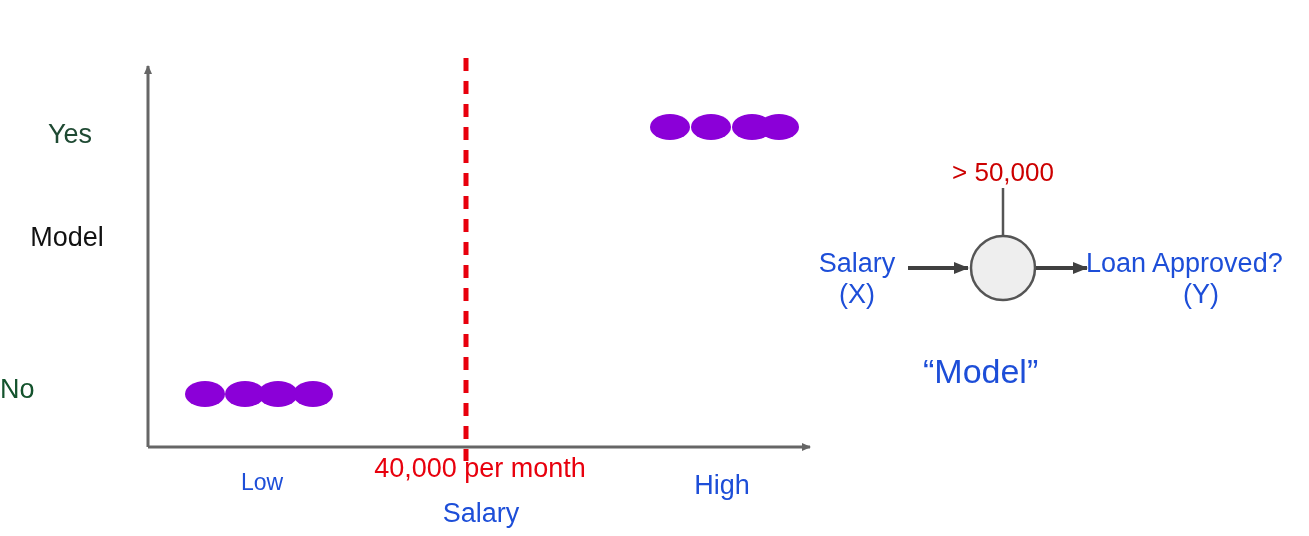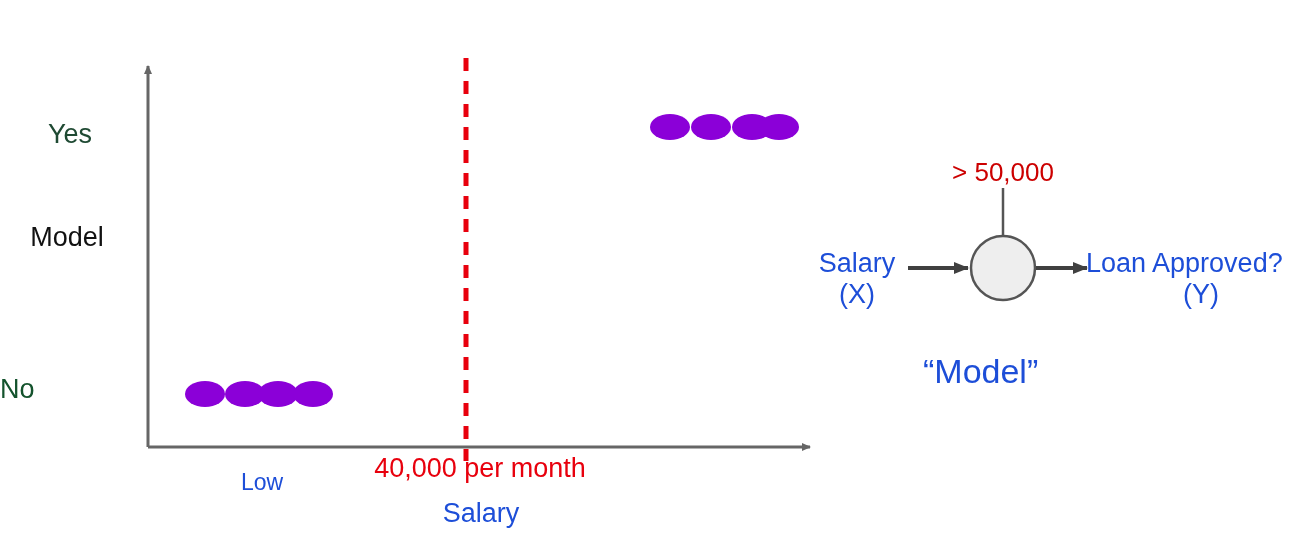--- a/index.html
+++ b/index.html
@@ -160,20 +160,21 @@
   <div class="layer">
 
     <div class="txt" id="lbl-yes">Yes</div>
 
     <div class="txt" id="lbl-axis-y"><span>Model</span><br></div>
 
     <div class="txt" id="lbl-no">No</div>
 
     <div class="txt" id="lbl-low">Low</div>
 
+    <div class="txt" id="lbl-high">High</div>
 
     <div class="txt" id="lbl-threshold">40,000 per month</div>
 
     <div class="txt" id="lbl-axis-x">Salary</div>
 
     <div class="txt" id="lbl-condition">&gt; 50,000</div>
 
     <div class="txt" id="lbl-input">Salary</div>
 
     <div class="txt" id="lbl-input-var">(X)</div>

